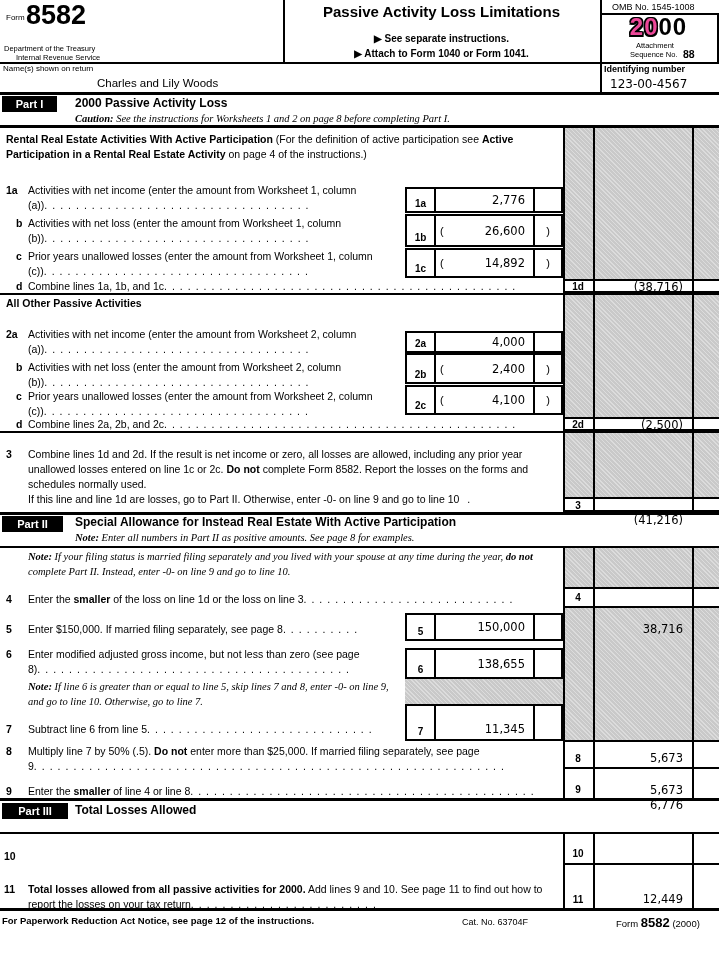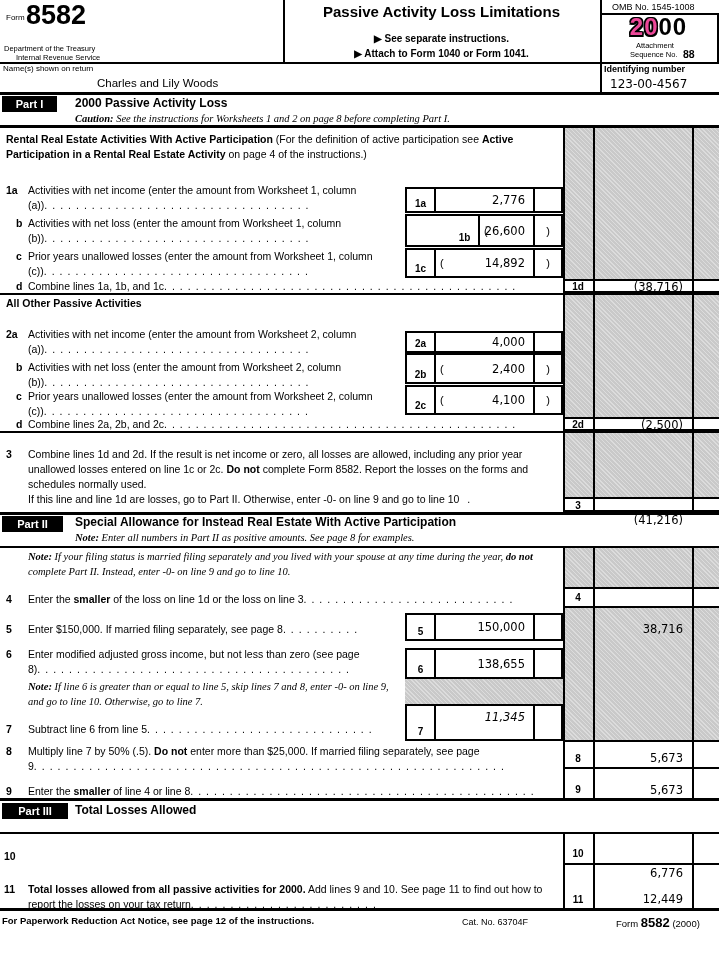--- a/index.html
+++ b/index.html
@@ -91,21 +91,21 @@
     <div class="mbl">1a</div>
     <div class="mba">
         <span class="mbo"></span>
         <span class="mbv val">2,776</span>
       </div>
     <div class="mbc"></div>
   </div>
 
   <span class="num" style="left:16px;top:216px;">b</span>
   <div class="txt" style="left:28px;top:216px;width:372px;height:30px;"><span>Activities with net loss (enter the amount from Worksheet 1, column (b))</span><span class="dots">..................................</span></div>
-  <div class="mbox" style="top:214px;height:33px;padding-left:44px;">
+  <div class="mbox" style="top:214px;height:33px;">
     <div class="mbl">1b</div>
     <div class="mba">
         <span class="mbo">(</span>
         <span class="mbv val">26,600</span>
       </div>
     <div class="mbc">)</div>
   </div>
 
   <span class="num" style="left:16px;top:249px;">c</span>
   <div class="txt" style="left:28px;top:249px;width:372px;height:30px;"><span>Prior years unallowed losses (enter the amount from Worksheet 1, column (c))</span><span class="dots">..................................</span></div>
@@ -213,21 +213,21 @@
     <div class="mbc"></div>
   </div>
 
   <div class="txt" style="left:28px;top:679px;width:374px;height:46px;"><b class="ser">Note:</b><span class="ser"> If line 6 is greater than or equal to line 5, skip lines 7 and 8, enter -0- on line 9, and go to line 10. Otherwise, go to line 7.</span></div>
 
   <span class="num" style="left:6px;top:722px;">7</span>
   <div class="txt" style="left:28px;top:722px;width:372px;height:15px;"><span>Subtract line 6 from line 5</span><span class="dots">.............................</span></div>
   <div class="mbox" style="top:704px;height:37px;">
     <div class="mbl">7</div>
     <div class="mba" style="align-items:flex-end;">
-        <span class="mbv val" style="padding-bottom:15px;font-style:italic;">11,345</span>
+        <span class="mbv val" style="padding-bottom:3px;">11,345</span>
       </div>
     <div class="mbc"></div>
   </div>
 
   <span class="num" style="left:6px;top:744px;">8</span>
   <div class="txt" style="left:28px;top:744px;width:532px;height:31px;"><span>Multiply line 7 by 50% (.5). </span><b>Do not</b><span> enter more than $25,000. If married filing separately, see page 9</span><span class="dots">............................................................</span></div>
   <span class="rlab" style="top:752px;">8</span>
   <span class="rval val" style="top:751px;">5,673</span>
 
   <span class="num" style="left:6px;top:784px;">9</span>
@@ -239,21 +239,21 @@
   <div class="tag" style="top:803px;width:66px;height:16px;">Part III</div>
   <div class="abs b" style="left:75px;top:803px;font-size:12px;">Total Losses Allowed</div>
   <div class="hl" style="top:832px;"></div>
   <div class="hseg" style="top:863px;"></div>
   <div class="vl" style="left:563px;top:832px;height:78px;"></div>
   <div class="vl" style="left:593px;top:832px;height:78px;"></div>
   <div class="vl" style="left:692px;top:832px;height:78px;"></div>
 
   <span class="num" style="left:4px;top:849px;">10</span>
   <span class="rlab" style="top:847px;">10</span>
-  <span class="rval val" style="top:866px;">6,776</span>
+  <span class="rval val" style="top:798px;">6,776</span>
 
   <span class="num" style="left:4px;top:882px;">11</span>
   <div class="txt" style="left:28px;top:882px;width:532px;height:31px;"><b>Total losses allowed from all passive activities for 2000.</b><span> Add lines 9 and 10. See page 11 to find out how to report the losses on your tax return</span><span class="dots">........................</span></div>
   <span class="rlab" style="top:893px;">11</span>
   <span class="rval val" style="top:892px;">12,449</span>
   <div class="hl hl3" style="top:908px;"></div>
 
   <span class="abs b" style="left:2px;top:915px;font-size:9.5px;">For Paperwork Reduction Act Notice, see page 12 of the instructions.</span>
   <span class="abs" style="left:462px;top:917px;font-size:9px;">Cat. No. 63704F</span>
   <span class="abs" style="left:616px;top:915px;font-size:9.5px;"><span>Form</span> <span class="b" style="font-size:13px;">8582</span> <span>(2000)</span></span>

